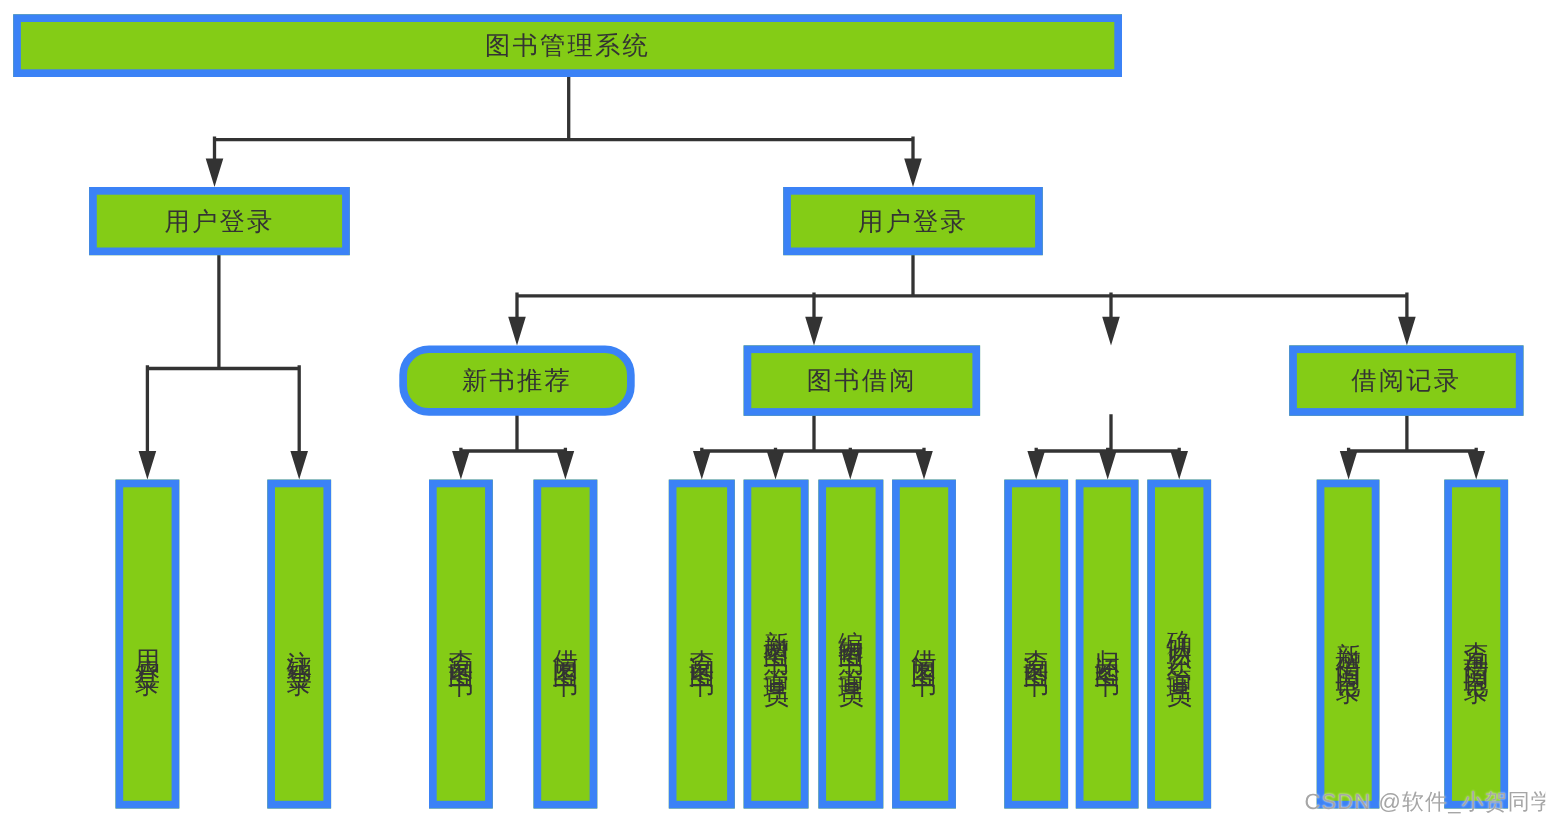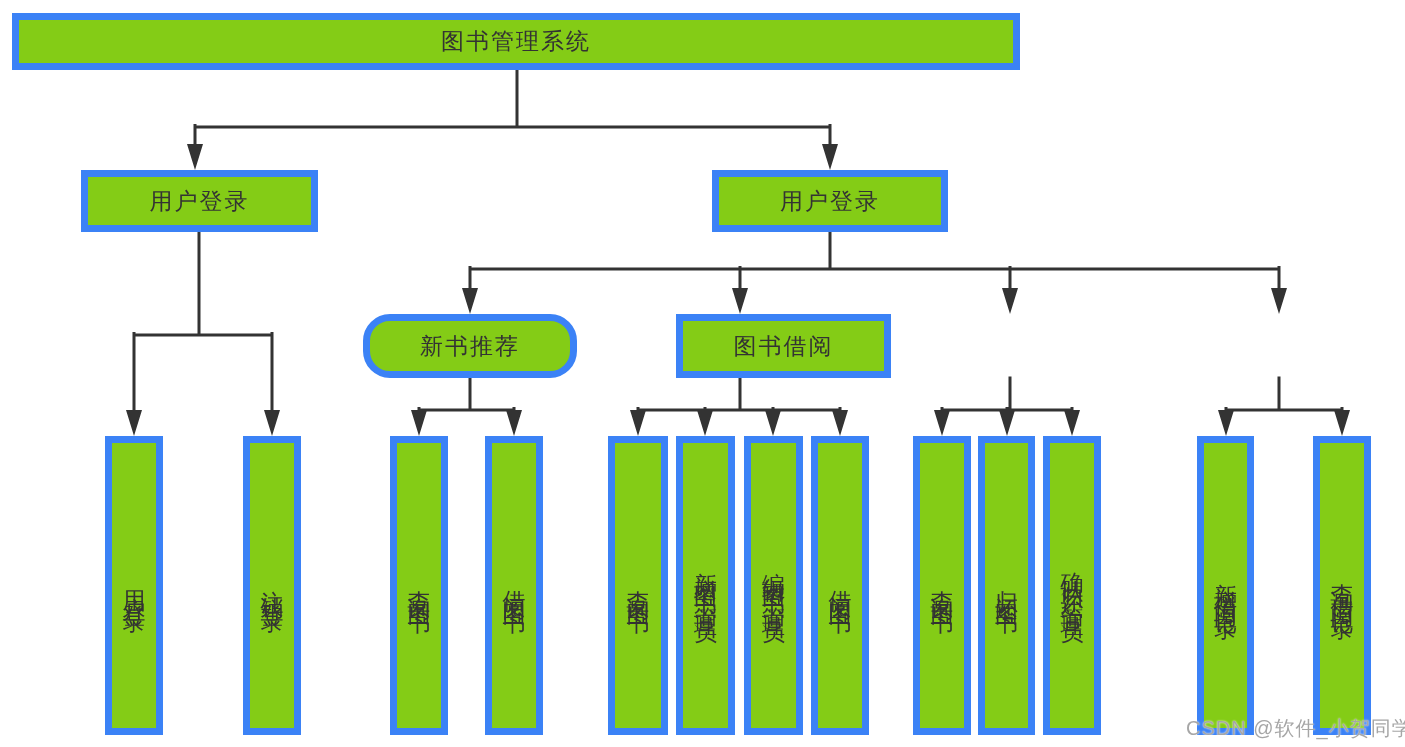--- a/index.html
+++ b/index.html
@@ -112,20 +112,23 @@
   <div class="node h-node lvl2-b">
     <span>用户登录</span>
   </div>
 
   <div class="node h-node lvl3-a">
     <span>新书推荐</span>
   </div>
   <div class="node h-node lvl3-b">
     <span>图书借阅</span>
   </div>
+  <div class="node h-node lvl3-d">
+    <span>借阅记录</span>
+  </div>
 
   <div class="node v-node leaf leaf-1">
     <span>用户登录</span>
   </div>
   <div class="node v-node leaf leaf-2">
     <span>注销登录</span>
   </div>
 
   <div class="node v-node leaf leaf-3">
     <span>查询图书</span>

